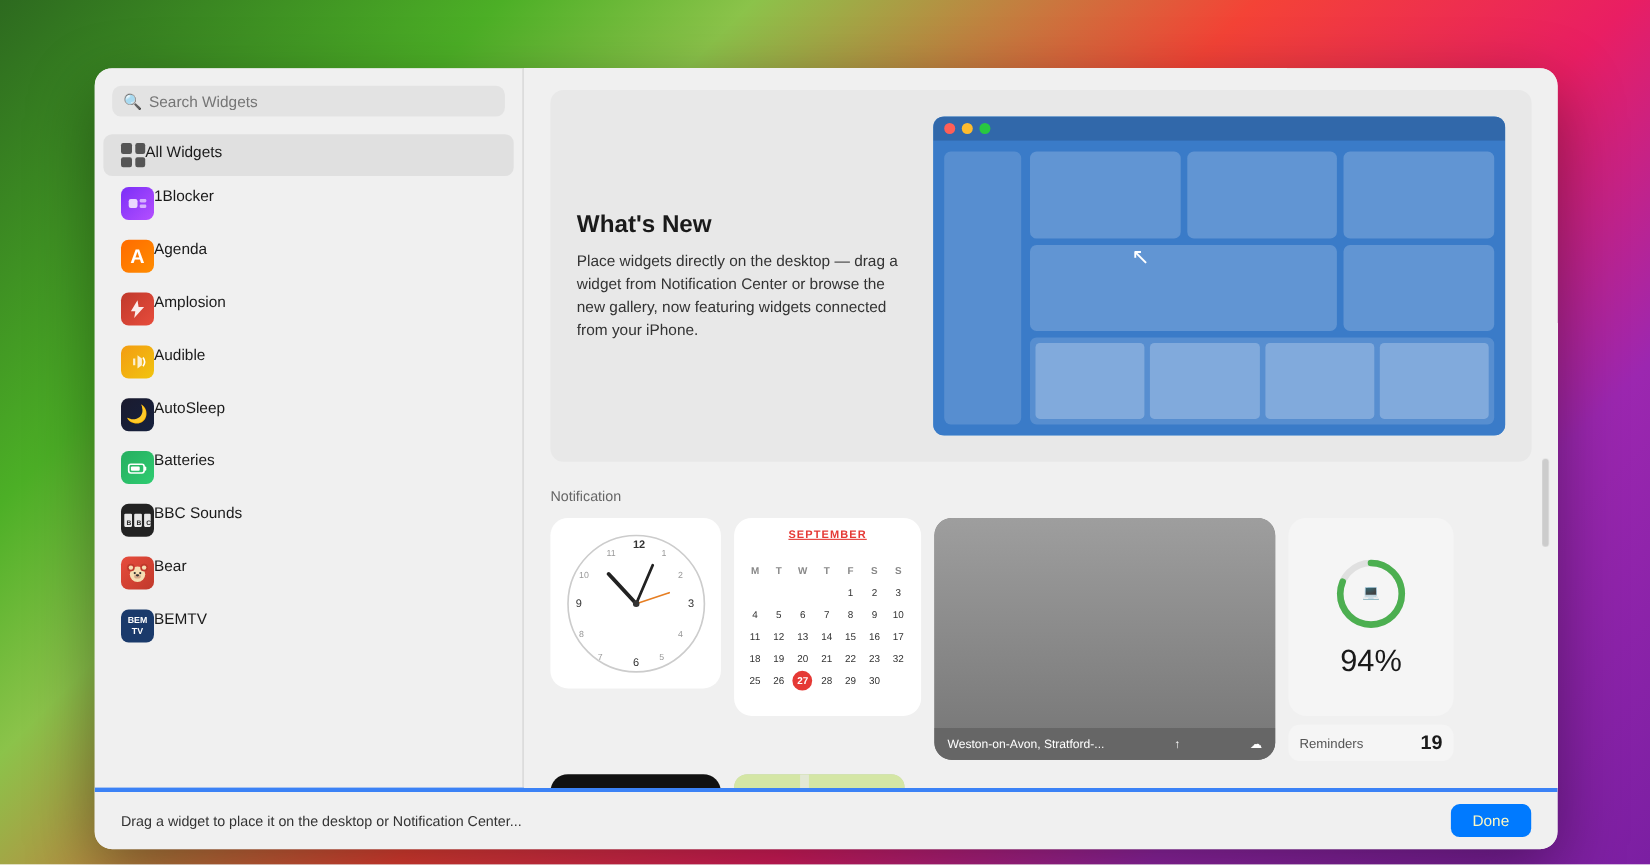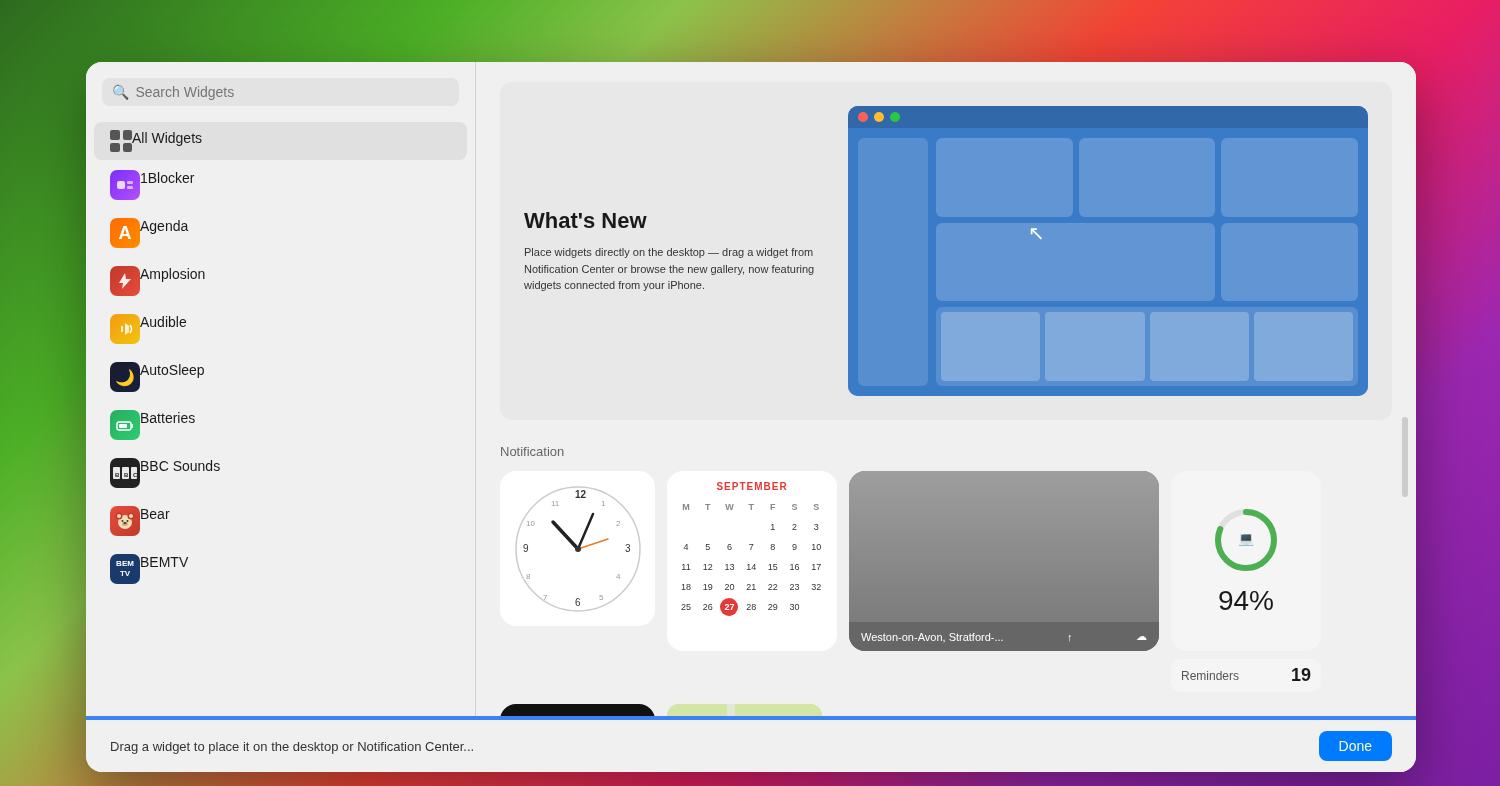--- a/index.html
+++ b/index.html
@@ -148,21 +148,21 @@
     }
 
     .whats-new-title {
       font-size: 22px;
       font-weight: 700;
       color: #1a1a1a;
       margin-bottom: 10px;
     }
 
     .whats-new-desc {
-      font-size: 11px;
+      font-size: 14px;
       color: #333;
       line-height: 1.5;
       max-width: 330px;
     }
 
     .whats-new-preview {
       width: 520px;
       height: 290px;
       background: #4a8fd4;
       border-radius: 10px;
@@ -236,21 +236,22 @@
       overflow: hidden;
       padding: 10px;
     }
 
     .cal-month {
       text-align: center;
       font-size: 10px;
       font-weight: 700;
       color: #e53935;
       letter-spacing: 1px;
-      margin-bottom: 6px;
+      margin-bottom: 18px;
+      text-decoration: underline;
     }
 
     .cal-grid {
       display: grid;
       grid-template-columns: repeat(7, 1fr);
       gap: 2px;
     }
 
     .cal-cell {
       text-align: center;
@@ -287,21 +288,21 @@
       color: white;
       padding: 8px 12px;
       font-size: 11px;
       display: flex;
       align-items: center;
       justify-content: space-between;
     }
 
     .weather-widget {
       width: 310px;
-      height: 180px;
+      height: 220px;
       background: #888;
       border-radius: 16px;
       position: relative;
       overflow: hidden;
     }
 
     
     .status-widget {
       width: 150px;
       height: 180px;

